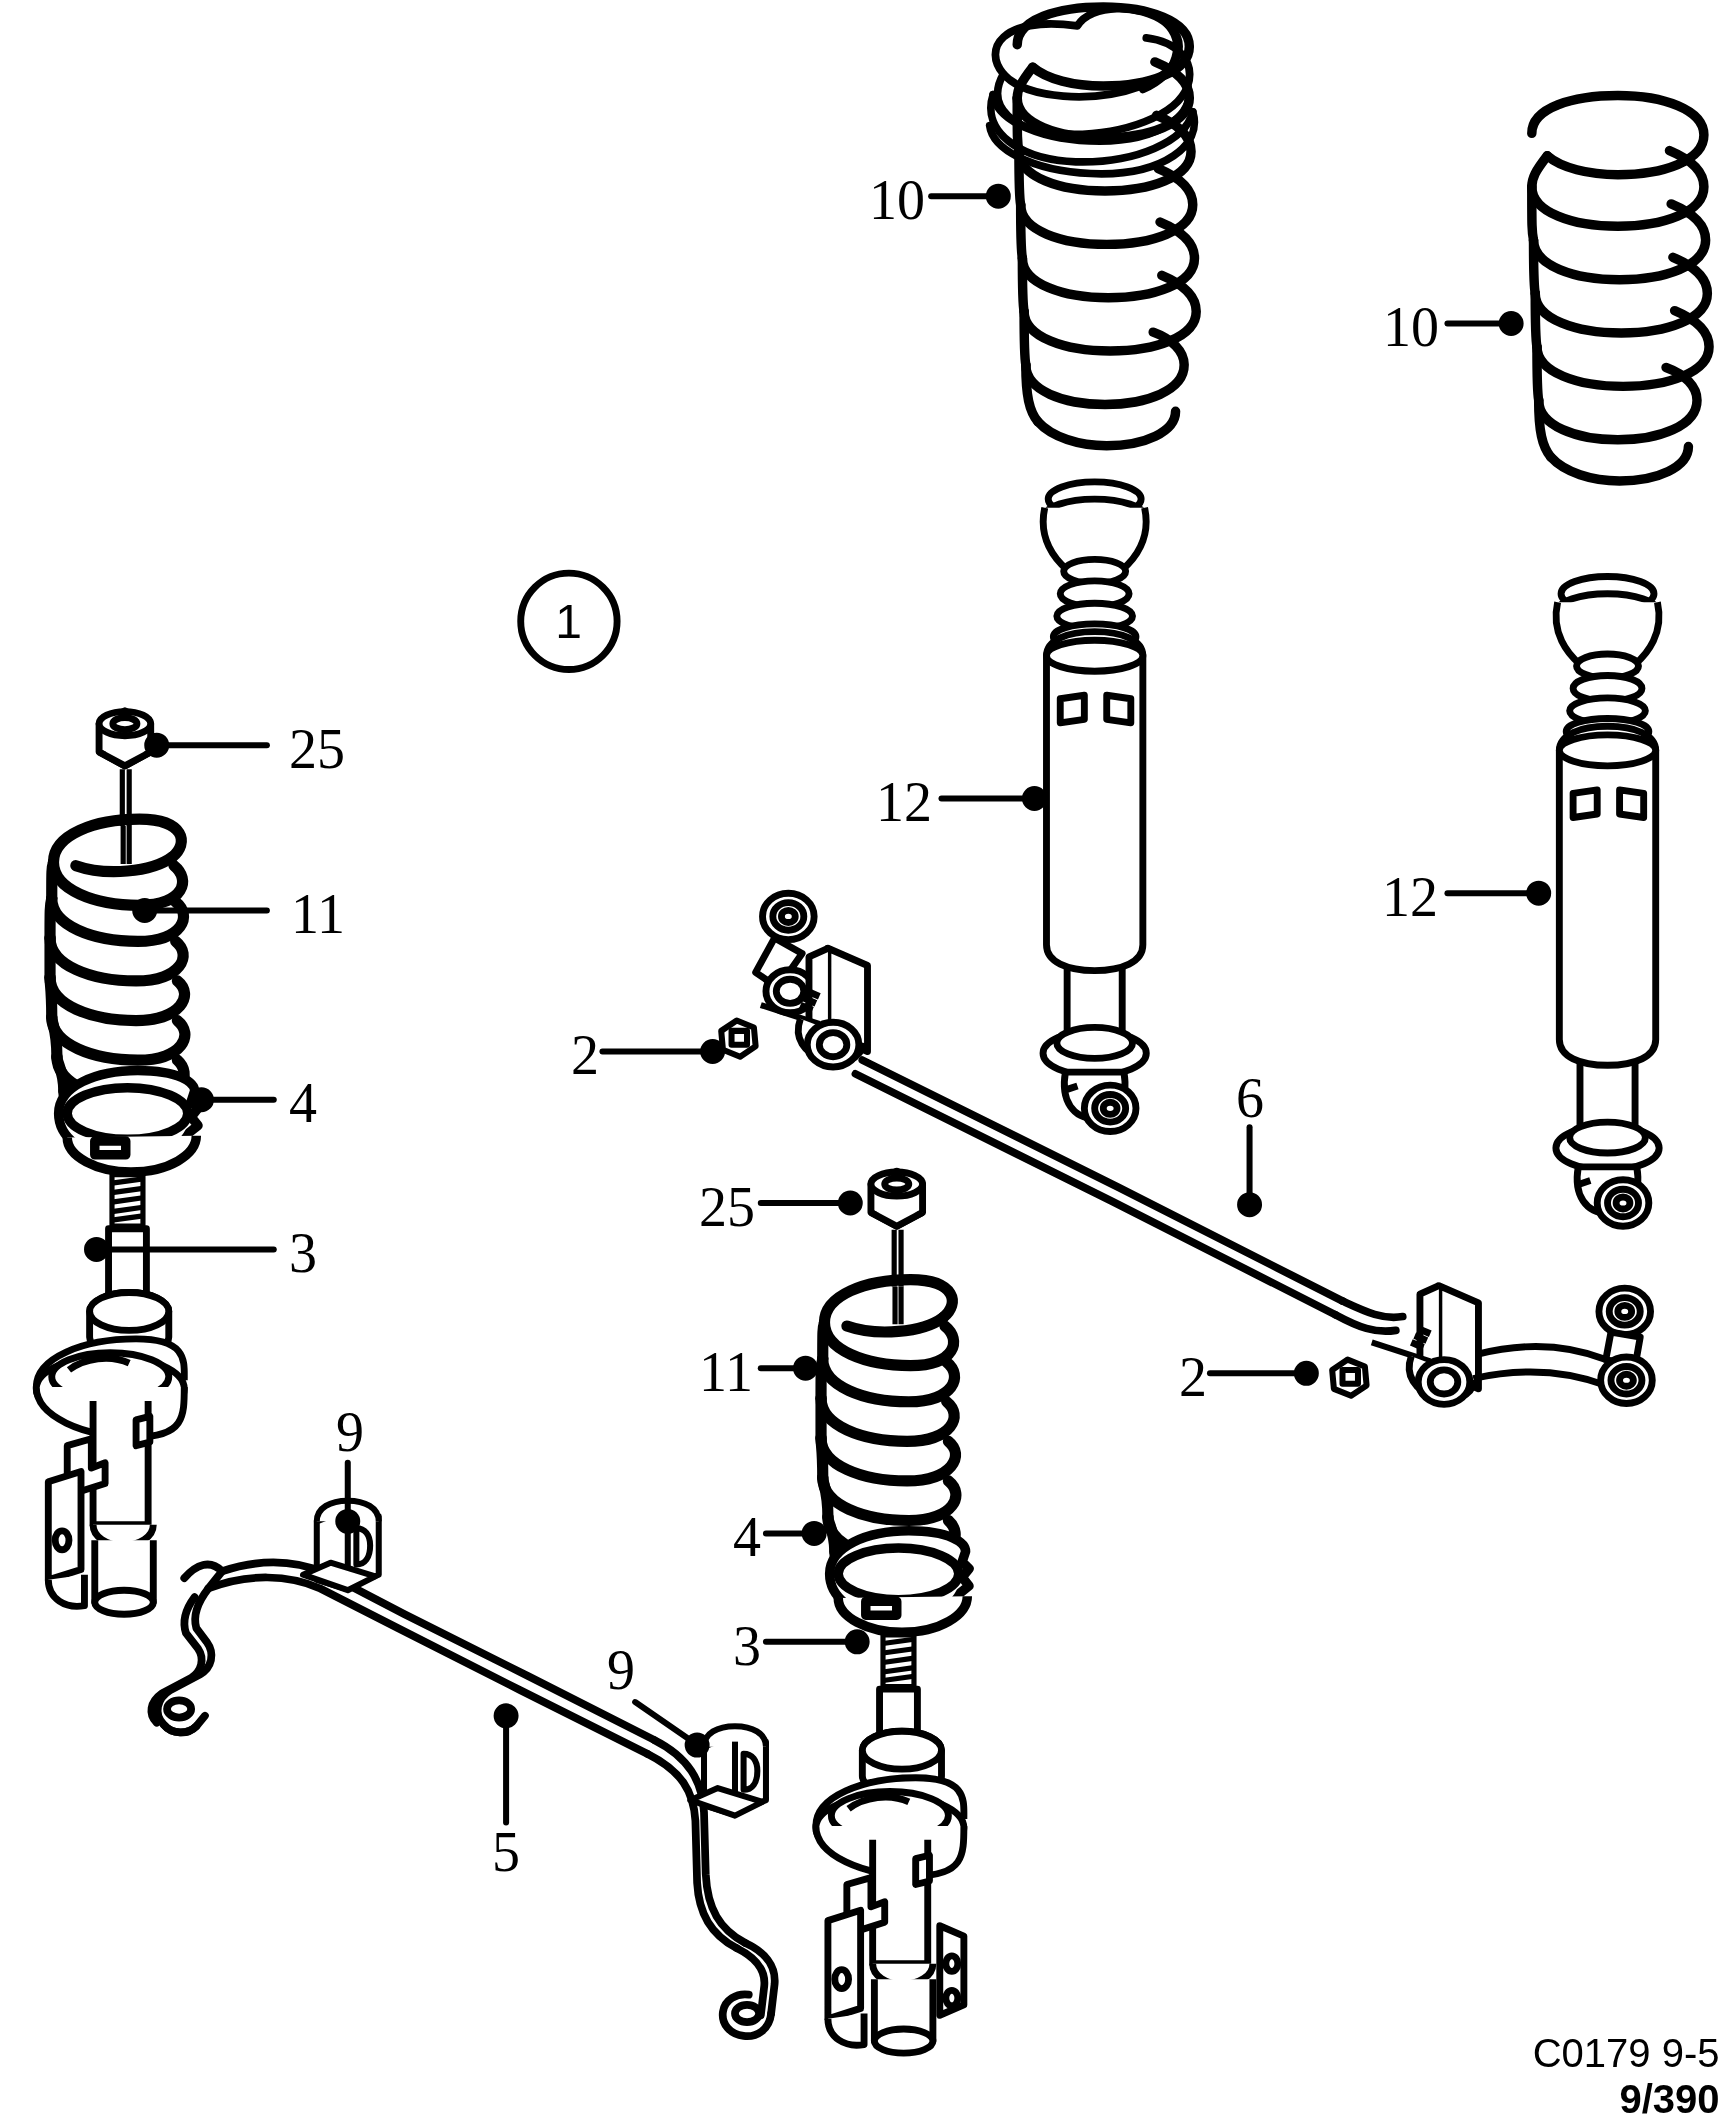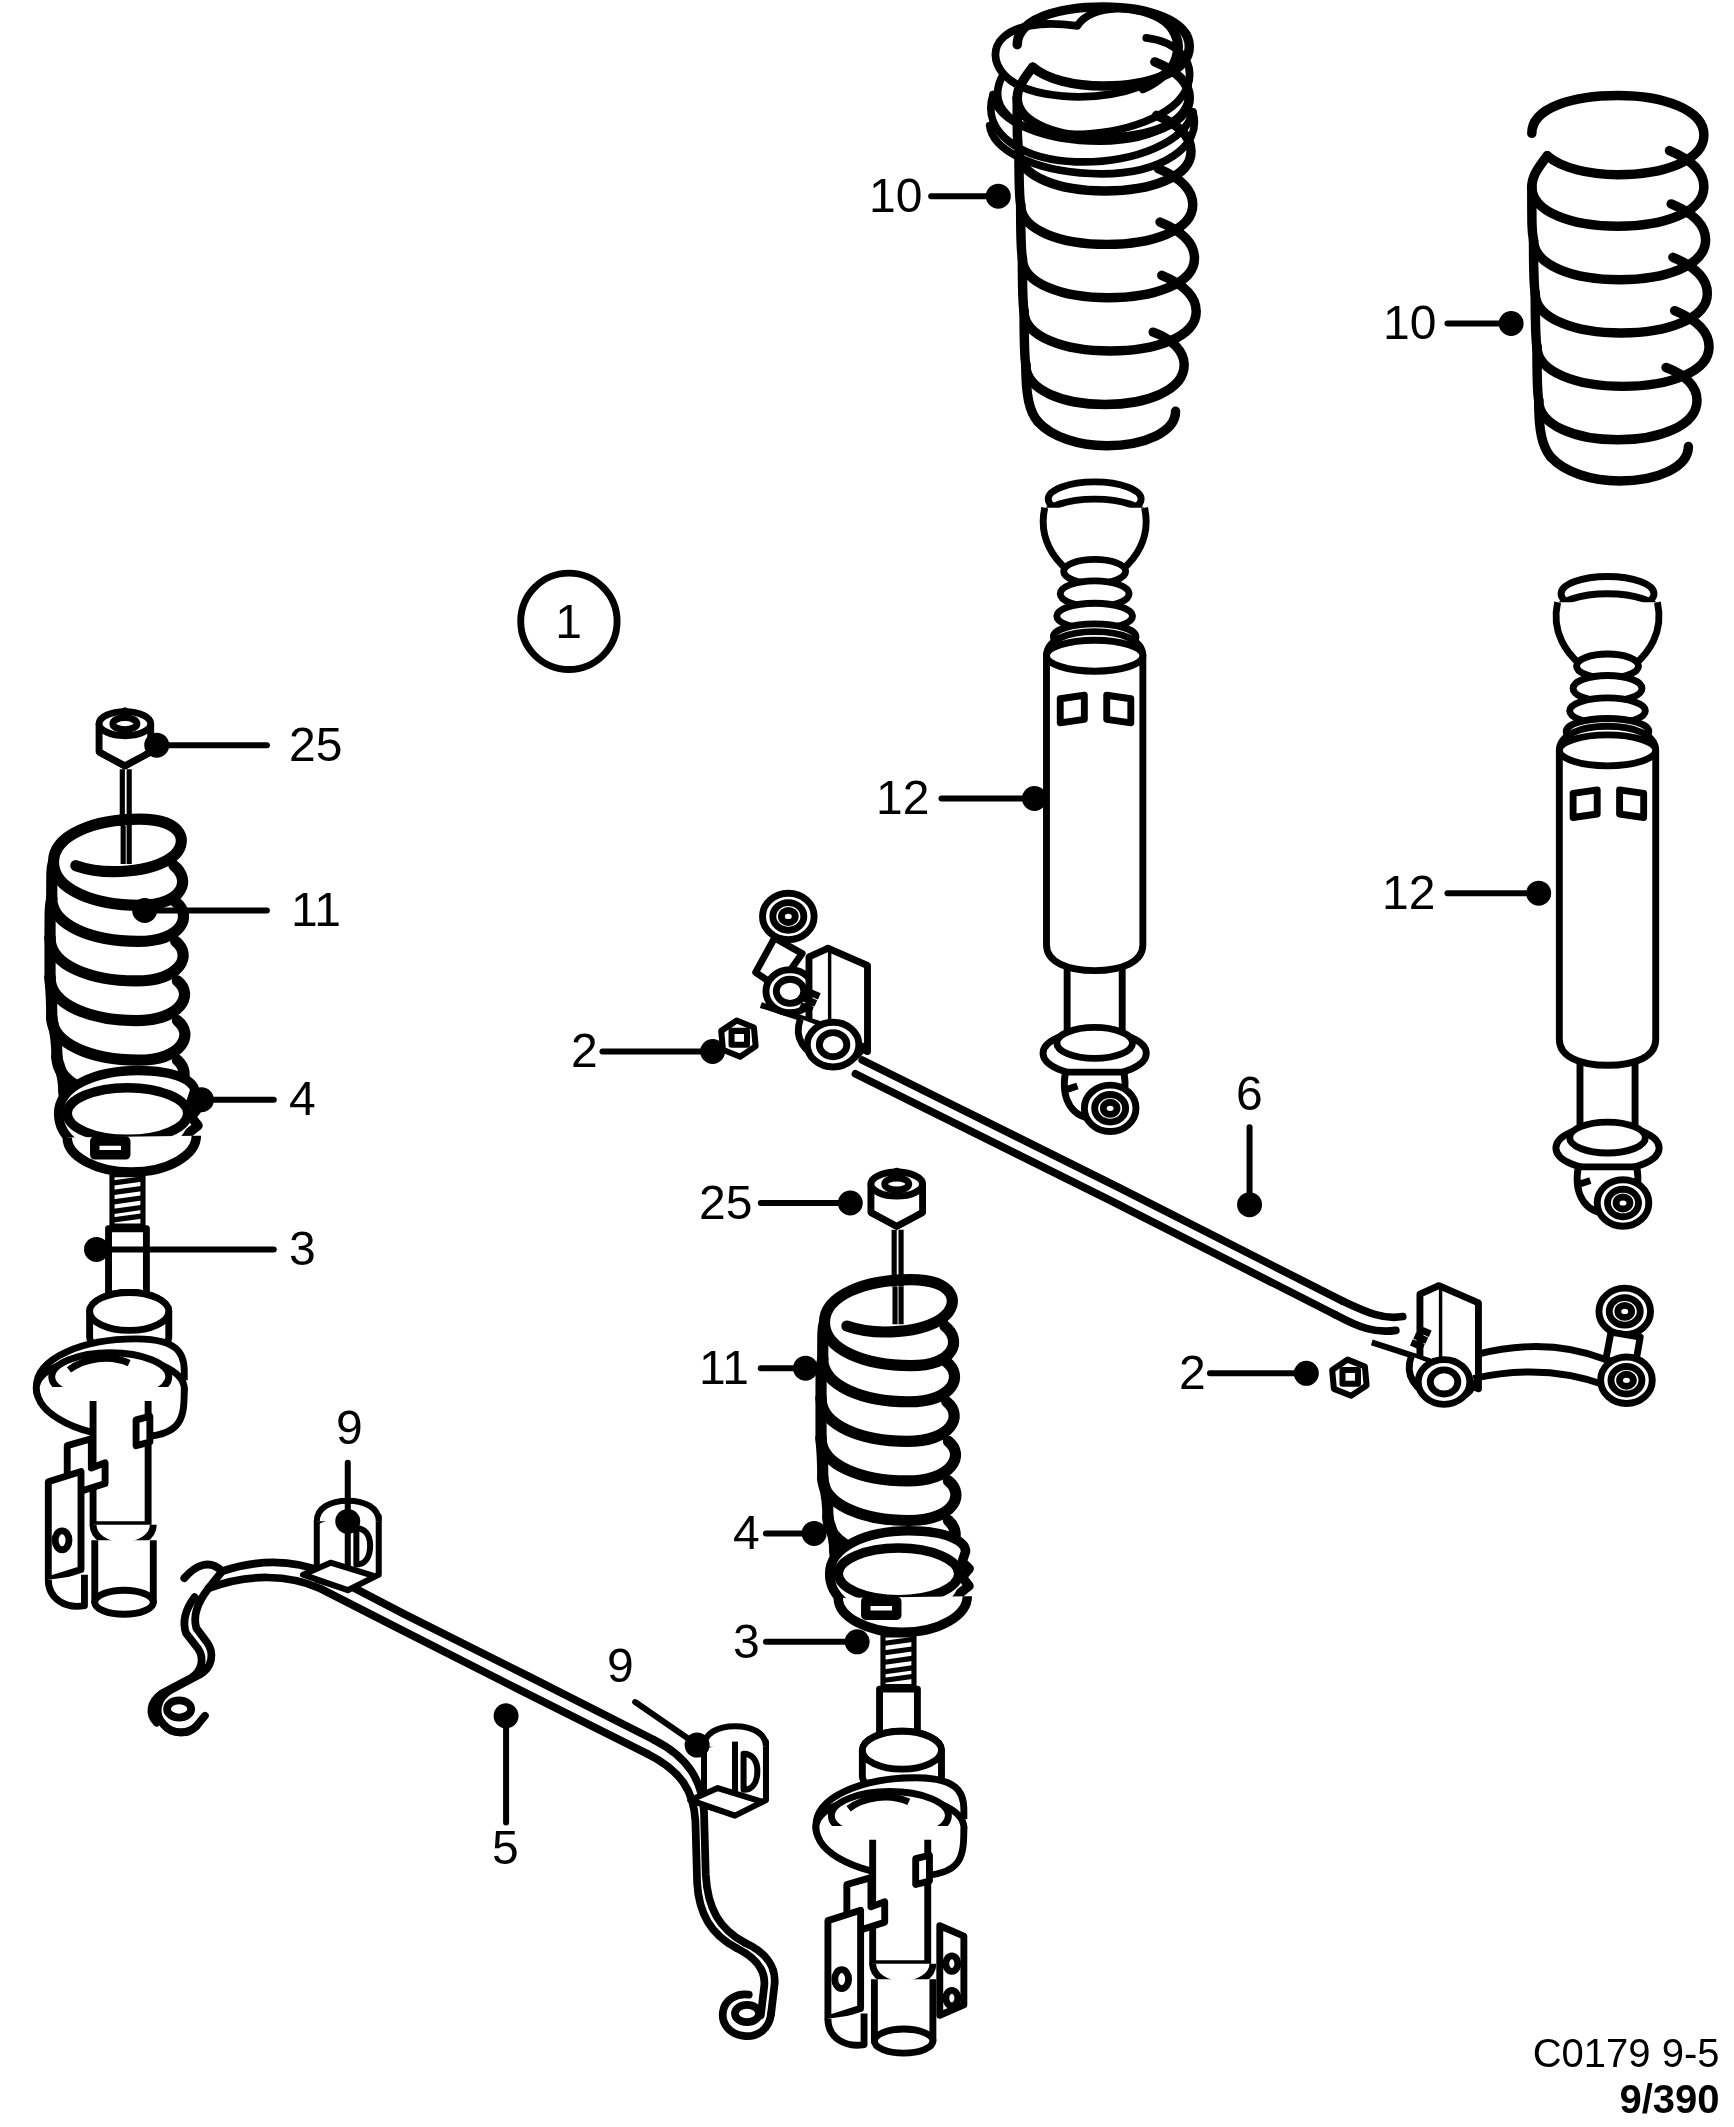--- a/index.html
+++ b/index.html
@@ -8,25 +8,25 @@
     width:1735px;height:2128px;
     font-family:"Liberation Sans", sans-serif;
     color:#000;
     overflow:hidden;
     position:relative;
   }
   #sheet{position:absolute;left:0;top:0;width:1735px;height:2128px;background:#fff;}
   svg.layer{position:absolute;left:0;top:0;width:1735px;height:2128px;}
   .callout-label{
     position:absolute;
-    font-size:48px;
+    font-size:56px;
     font-weight:400;
     line-height:1;
     white-space:nowrap;
-    font-family:Liberation Sans, sans-serif;
+    font-family:Liberation Serif, serif;
   }
   .footer-line{
     position:absolute;
     font-size:40px;
     line-height:1.22;
     white-space:nowrap;
     font-family:"Liberation Sans", sans-serif;
   }
   .fig-num{
     position:absolute;

